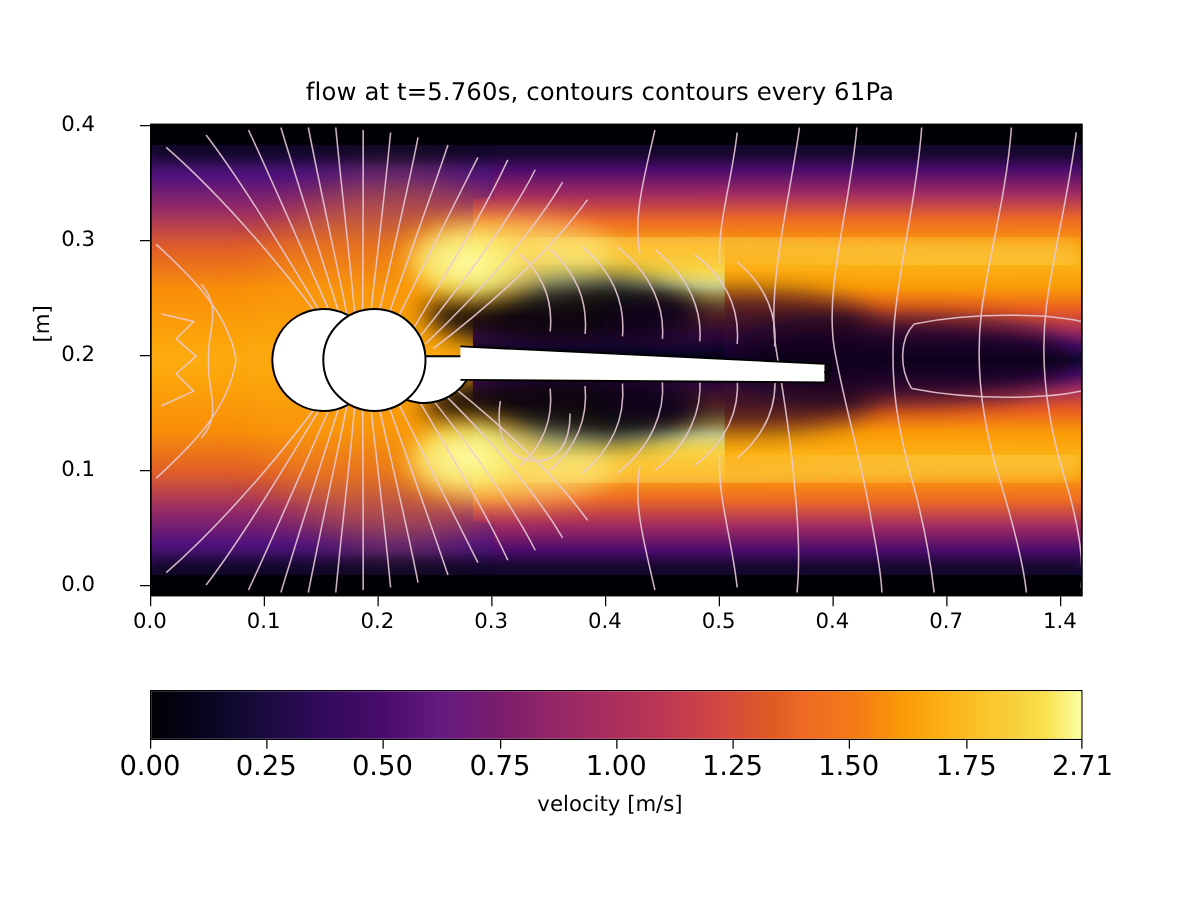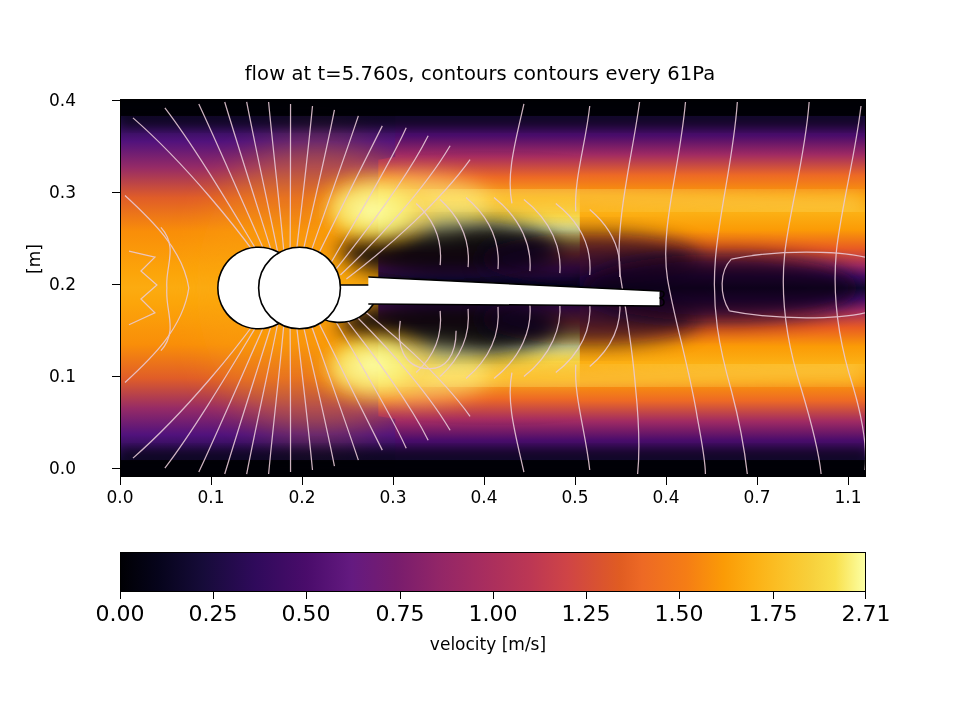--- a/index.html
+++ b/index.html
@@ -322,21 +322,21 @@
   <div id="ylabel">[m]</div>
 
   <div class="xtick" style="left:85px;top:487px;">0.0</div>
   <div class="xtick" style="left:176px;top:487px;">0.1</div>
   <div class="xtick" style="left:267px;top:487px;">0.2</div>
   <div class="xtick" style="left:358px;top:487px;">0.3</div>
   <div class="xtick" style="left:449px;top:487px;">0.4</div>
   <div class="xtick" style="left:540px;top:487px;">0.5</div>
   <div class="xtick" style="left:631px;top:487px;">0.4</div>
   <div class="xtick" style="left:722px;top:487px;">0.7</div>
-  <div class="xtick" style="left:813px;top:487px;">1.1</div>
+  <div class="xtick" style="left:813px;top:487px;">1.4</div>
 
   <div class="tmark" style="left:120px;top:477px;width:1.4px;height:8px;"></div>
   <div class="tmark" style="left:211px;top:477px;width:1.4px;height:8px;"></div>
   <div class="tmark" style="left:302px;top:477px;width:1.4px;height:8px;"></div>
   <div class="tmark" style="left:393px;top:477px;width:1.4px;height:8px;"></div>
   <div class="tmark" style="left:484px;top:477px;width:1.4px;height:8px;"></div>
   <div class="tmark" style="left:575px;top:477px;width:1.4px;height:8px;"></div>
   <div class="tmark" style="left:666px;top:477px;width:1.4px;height:8px;"></div>
   <div class="tmark" style="left:757px;top:477px;width:1.4px;height:8px;"></div>
   <div class="tmark" style="left:848px;top:477px;width:1.4px;height:8px;"></div>

